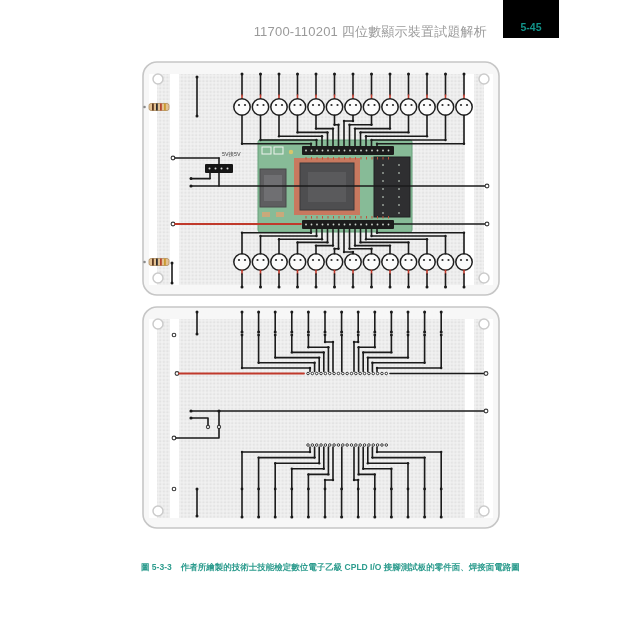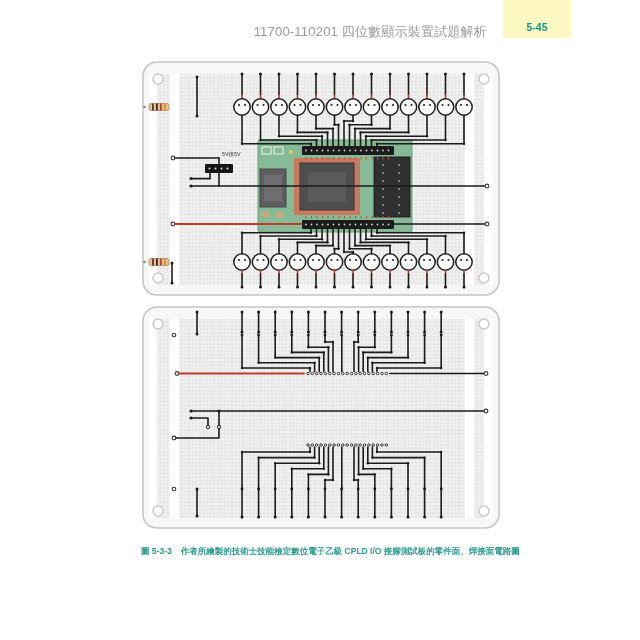--- a/index.html
+++ b/index.html
@@ -6,27 +6,27 @@
   body{
     width:640px;height:640px;position:relative;overflow:hidden;
     background:#ffffff;
     font-family:"Liberation Sans", sans-serif;
   }
   .header-title{
     position:absolute;top:23px;right:153px;
     font-size:13px;color:#9a9a9a;letter-spacing:.2px;white-space:nowrap;
   }
   .page-badge{
-    position:absolute;left:503px;top:0;width:68px;height:38px;
-    background:#fef9c3;color:#12948a;font-weight:700;font-size:10.5px;
+    position:absolute;left:503px;top:0;width:56px;height:38px;
+    background:#000000;color:#12948a;font-weight:700;font-size:10.5px;
     display:flex;align-items:flex-end;justify-content:center;
     padding-bottom:5px;box-sizing:border-box;
   }
   .caption{
-    position:absolute;left:141px;top:546px;
+    position:absolute;left:141px;top:562px;
     font-size:8.5px;font-weight:700;color:#2d9c8e;white-space:nowrap;text-align:right;
   }
   .caption .fig-no{margin-right:9px;}
   #fig{position:absolute;left:0;top:0;}
 </style>
 </head>
 <body>
 
 <div>
 

